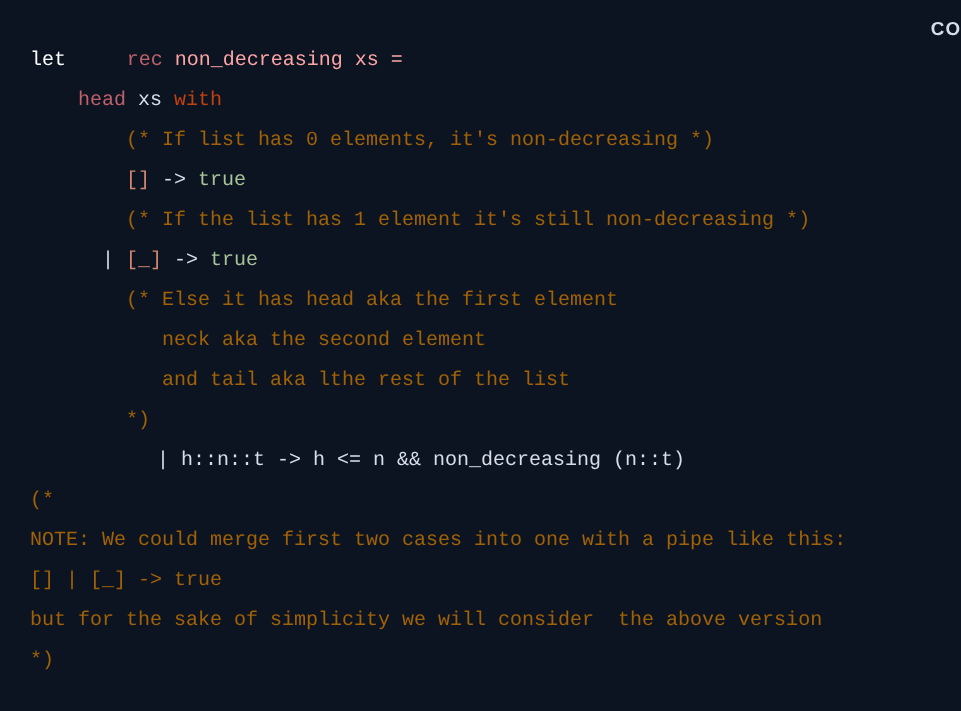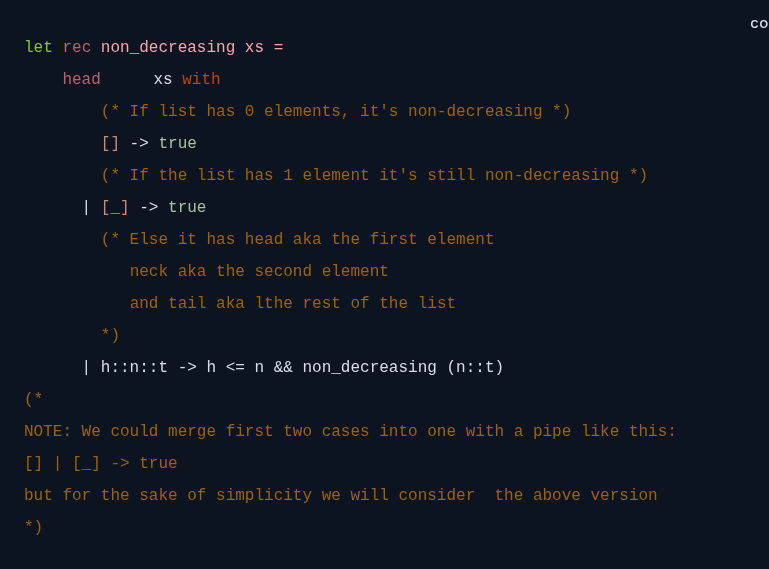--- a/index.html
+++ b/index.html
@@ -16,43 +16,43 @@
       width: 769px;
       height: 569px;
       overflow: hidden;
       position: relative;
     }
     .copy-btn {
       position: absolute;
       top: 8px;
       right: 0;
       color: #d8dee9;
-      font-size: 11px;
+      font-size: 15px;
       font-weight: bold;
       font-family: Arial, sans-serif;
       letter-spacing: 1px;
       cursor: pointer;
     }
     .code-block {
       padding: 32px 0 0 24px;
       white-space: pre;
       color: #d8dee9;
     }
-    .kw-let { color: #84cc16; }
-    .kw-rec { color: #bf616a; }
+    .kw-let { color: #ffffff; }
+    .kw-rec { color: #bf616a; margin-left: 39px; }
     .kw-match { color: #bf616a; }
     .kw-with { color: #c2410c; }
     .comment { color: #a16207; }
     .brackets { color: #d08770; }
     .bool-true { color: #a8c49a; }
     .fn-name { color: #fca5a5; }
-    .param { color: #d8dee9; margin-left: 43px; }
+    .param { color: #d8dee9; }
     .pipe { color: #d8dee9; }
     .arrow { color: #d8dee9; }
-    .text { color: #d8dee9; }
+    .text { color: #d8dee9; margin-left: 44px; }
   </style>
 </head>
 <body>
 
 <div class="copy-btn">CO</div>
 
 <div class="code-block"><span class="kw-let">let</span> <span class="kw-rec">rec</span><span class="fn-name"> non_decreasing xs =</span>
 <span>    </span><span class="kw-match">head</span><span class="param"> xs </span><span class="kw-with">with</span>
 <span>        </span><span class="comment">(* If list has 0 elements, it's non-decreasing *)</span>
 <span>        </span><span class="brackets">[]</span><span class="arrow"> -&gt; </span><span class="bool-true">true</span>

